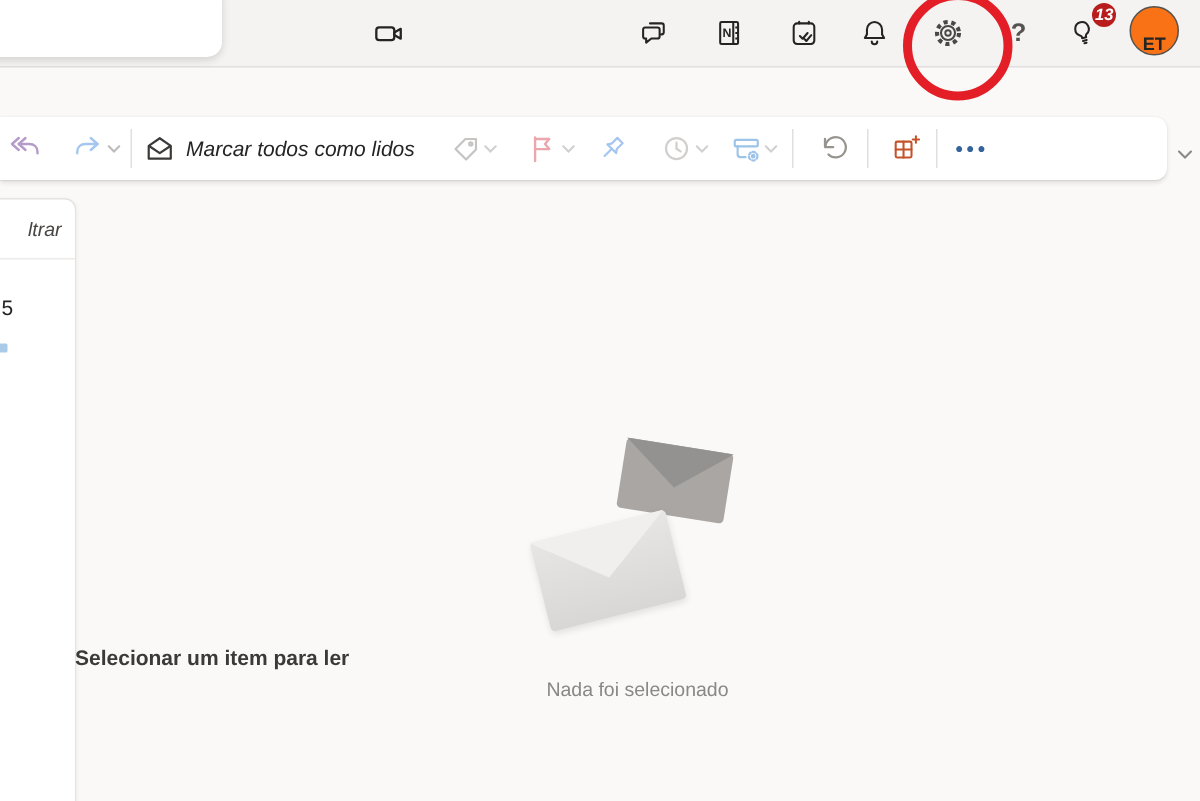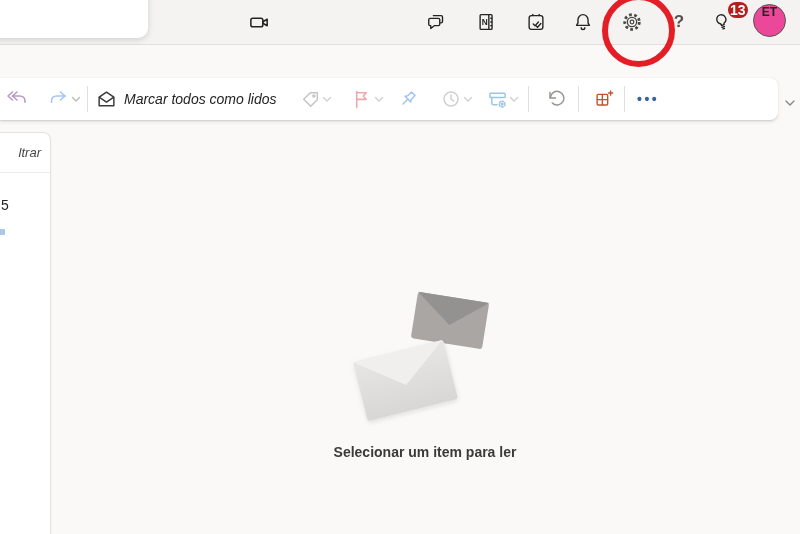--- a/index.html
+++ b/index.html
@@ -7,23 +7,23 @@
   #screen{position:relative;width:800px;height:534px;overflow:hidden;background:#faf9f8;}
 
   
   .topbar{position:absolute;left:0;top:0;width:800px;height:44px;background:#f4f3f2;border-bottom:1px solid #e1dfdd;}
   .searchbox{position:absolute;left:-18px;top:-12px;width:166px;height:50px;background:#fff;border-radius:10px;box-shadow:0 2px 6px rgba(0,0,0,.14);}
   .tb-btn{position:absolute;top:10px;width:24px;height:24px;display:flex;align-items:center;justify-content:center;}
   .teams-call{position:absolute;left:248px;top:0;height:44px;display:flex;align-items:center;gap:10px;}
   .teams-call .lbl{font-size:14px;color:#242424;}
   .help-glyph{font-size:17px;color:#55524f;font-weight:bold;}
   .badge{position:absolute;left:728px;top:2px;min-width:16px;height:16px;background:#b91c1c;color:#fff;border-radius:8px;
-         font-size:14px;font-weight:bold;display:flex;align-items:center;justify-content:center;padding:0 2px;box-sizing:border-box;}
+         font-size:11px;font-weight:bold;display:flex;align-items:center;justify-content:center;padding:0 2px;box-sizing:border-box;font-style:italic;}
   .avatar{position:absolute;left:753px;top:4px;width:33px;height:33px;border:1.6px solid #55524f;border-radius:50%;
-          background:#ec4899;display:flex;align-items:flex-start;justify-content:center;font-size:12px;font-weight:600;color:#242424;box-sizing:border-box;}
+          background:#f97316;display:flex;align-items:flex-end;justify-content:center;font-size:12px;font-weight:600;color:#242424;box-sizing:border-box;}
   .annotation-circle{position:absolute;left:602px;top:-6px;width:61px;height:61px;border:6px solid #e41e26;border-radius:50%;z-index:60;pointer-events:none;}
 
   
   .cmdbar{position:absolute;left:0;top:78px;width:778px;height:42px;background:#fff;border-radius:0 8px 8px 0;
           box-shadow:0 1.6px 3.6px rgba(0,0,0,.1),0 .3px .9px rgba(0,0,0,.08);}
   .cb-ic{position:absolute;top:9px;width:24px;height:24px;display:flex;align-items:center;justify-content:center;}
   .cb-chev{position:absolute;top:18px;width:10px;height:7px;display:flex;align-items:center;justify-content:center;}
   .cb-div{position:absolute;top:8px;width:1px;height:26px;background:#e1dfdd;}
   .markread{position:absolute;left:96px;top:0;height:42px;display:flex;align-items:center;gap:7px;}
   .markread .lbl{font-size:14px;color:#242424;font-style:italic;}
@@ -40,21 +40,21 @@
   .item-bluemark{position:absolute;left:6px;top:96px;width:7px;height:6px;background:#a9cbe8;border-radius:1px;}
 
   
   .env{position:absolute;border-radius:3px;}
   .env .flap{position:absolute;left:0;top:0;width:0;height:0;}
   .env-back{left:414px;top:297px;width:72px;height:47px;background:#a9a6a3;transform:rotate(9deg);}
   .env-back .flap{border-left:36px solid transparent;border-right:36px solid transparent;border-top:28px solid #949290;}
   .env-front{left:359px;top:350px;width:93px;height:61px;background:linear-gradient(180deg,#e8e6e4,#d9d7d5);
              transform:rotate(-14deg);box-shadow:0 2px 5px rgba(0,0,0,.10);}
   .env-front .flap{border-left:46.5px solid transparent;border-right:46.5px solid transparent;border-top:35px solid #f1efee;}
-  .empty-title{position:absolute;left:50px;top:444px;width:750px;text-align:center;font-size:14px;font-weight:bold;color:#3b3a39;}
+  .empty-title{position:absolute;left:50px;top:430px;width:750px;text-align:left;font-size:14px;font-weight:bold;color:#3b3a39;}
   .empty-sub{position:absolute;left:50px;top:452px;width:750px;text-align:center;font-size:13px;color:#8a8886;}
 
   svg{display:block;}
 </style>
 </head>
 <body>
 
 <div id="screen">
 
   <div class="topbar">
@@ -293,14 +293,15 @@
   </div>
 
   <div class="env env-back">
       <div class="flap"></div>
     </div>
   <div class="env env-front">
       <div class="flap"></div>
     </div>
 
   <div class="empty-title">Selecionar um item para ler</div>
+  <div class="empty-sub">Nada foi selecionado</div>
 
 </div>
 
 </body></html>

